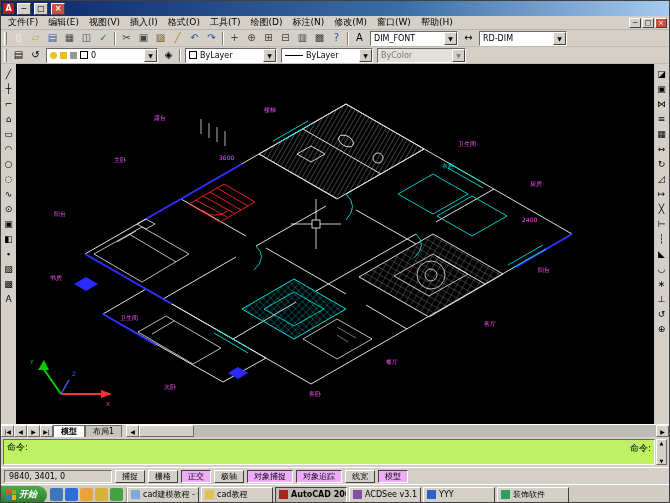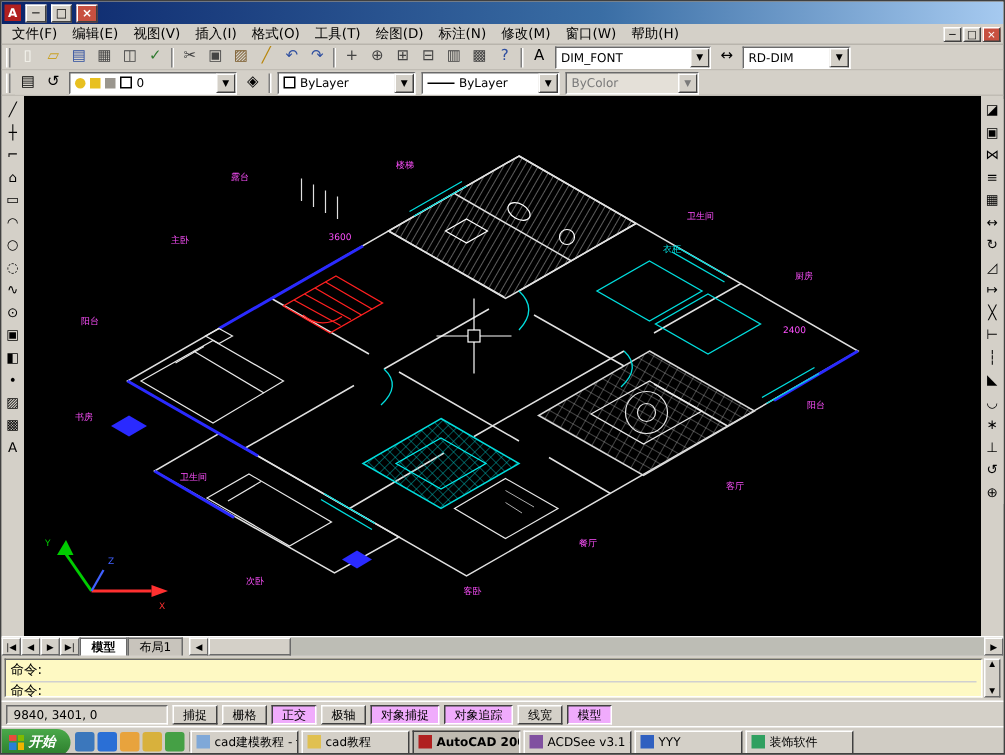--- a/index.html
+++ b/index.html
@@ -48,21 +48,21 @@
   .tab-nav-btn{width:13px;font-size:6px;display:flex;align-items:center;justify-content:center;background:#d4d0c8;border:1px solid;border-color:#fff #6a6a6a #6a6a6a #fff}
   .tab{padding:0 7px;font-size:8px;display:flex;align-items:center;background:#c8c4bc;border:1px solid #6a6a6a;border-bottom:none}
   .tab.active{background:#fff;font-weight:bold}
   .hscroll{flex:1;display:flex;align-items:stretch;margin-left:4px;background:#c8c8c8}
   .scroll-btn{width:13px;background:#d4d0c8;border:1px solid;border-color:#fff #6a6a6a #6a6a6a #fff;font-size:6px;display:flex;align-items:center;justify-content:center}
   .scroll-track{flex:1;background:#bdbdb5;position:relative}
   .scroll-thumb{position:absolute;left:0;top:0;bottom:0;width:55px;background:#d4d0c8;border:1px solid;border-color:#fff #6a6a6a #6a6a6a #fff}
 
   
   .command{height:30px;background:#d4d0c8;padding:2px;display:flex}
-  .cmd-inner{flex:1;background:#fef9c3;border:1px solid;border-color:#6a6a6a #fff #fff #6a6a6a;font-size:9px;display:flex;flex-direction:column;justify-content:space-between;padding:1px 3px}
+  .cmd-inner{flex:1;background:#bef264;border:1px solid;border-color:#6a6a6a #fff #fff #6a6a6a;font-size:9px;display:flex;flex-direction:row;justify-content:space-between;padding:1px 3px}
   .cmd-line{height:13px;line-height:13px;white-space:nowrap}
   .cmd-prompt{border-top:1px solid #d0d0d0}
   .cmd-scroll{width:11px;background:#d4d0c8;border:1px solid;border-color:#fff #6a6a6a #6a6a6a #fff;margin-left:1px;display:flex;flex-direction:column;justify-content:space-between;align-items:center;font-size:5px}
 
   
   .statusbar{height:17px;display:flex;align-items:center;background:#d4d0c8;padding:0 3px;gap:3px;border-top:1px solid #fff}
   .coords{width:108px;height:13px;font-size:8px;display:flex;align-items:center;padding-left:4px;border:1px solid;border-color:#6a6a6a #fff #fff #6a6a6a;flex:0 0 auto}
   .sbtn{height:13px;padding:0 6px;font-size:8px;display:flex;align-items:center;background:#d4d0c8;border:1px solid;border-color:#fff #404040 #404040 #fff;white-space:nowrap}
   .sbtn.pressed{border-color:#404040 #fff #fff #404040;background:#f0abfc}
 
@@ -210,28 +210,28 @@
 
         <div class="icon-btn raised">
           <span class="glyph" style="color: rgb(47, 79, 160);">?</span>
         </div>
 
     </div>
     <div class="sep"></div>
     <div class="icon-btn raised">
         <span class="glyph">A</span>
       </div>
-    <div class="dropdown" style="width:104px">
+    <div class="dropdown" style="width:88px">
       <span>DIM_FONT</span>
       <span class="dd-arrow">▼</span>
     </div>
     <div class="icon-btn raised">
         <span class="glyph">↔</span>
       </div>
-    <div class="dropdown" style="width:72px">
+    <div class="dropdown" style="width:88px">
       <span>RD-DIM</span>
       <span class="dd-arrow">▼</span>
     </div>
   </div>
 
   <div class="toolbar">
     <div class="grip"></div>
     <div class="icon-btn raised">
         <span class="glyph">▤</span>
       </div>

